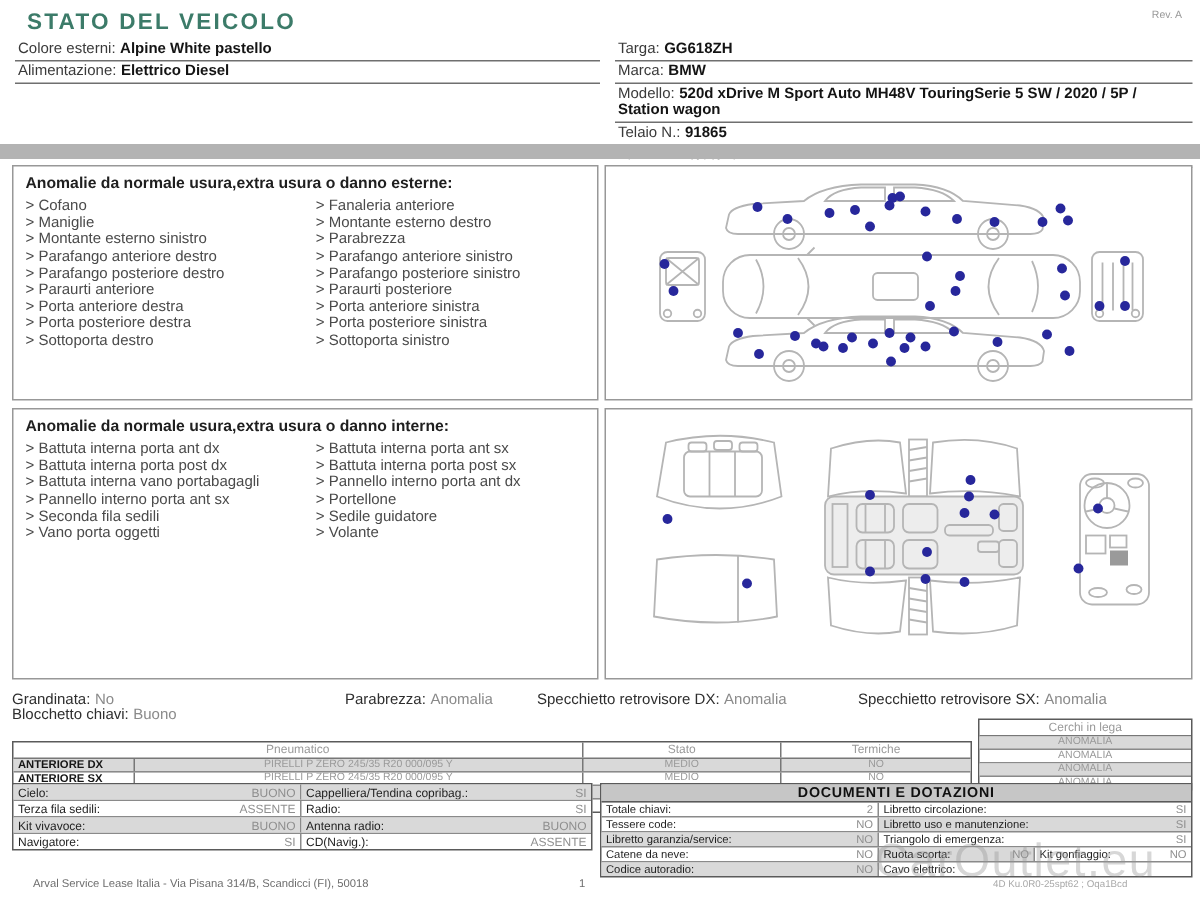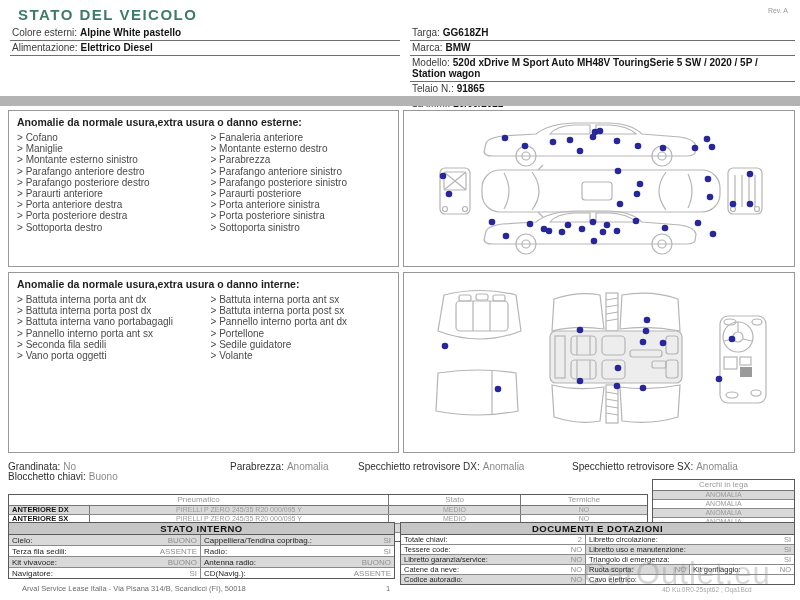--- a/index.html
+++ b/index.html
@@ -333,21 +333,20 @@
 
   <div class="cerchi">
     <div class="chead">Cerchi in lega</div>
     <div class="crow shade">ANOMALIA</div>
     <div class="crow">ANOMALIA</div>
     <div class="crow shade">ANOMALIA</div>
     <div class="crow">ANOMALIA</div>
   </div>
 
   <div class="btable" id="stato-t">
-    <div class="bhead">STATO INTERNO</div>
     <div class="brow">
       <div class="bcell cA shade">
           <span class="blbl">Cielo:</span>
           <span class="bval">BUONO</span>
         </div>
       <div class="bcell cB shade">
           <span class="blbl">Cappelliera/Tendina copribag.:</span>
           <span class="bval">SI</span>
         </div>
     </div>

